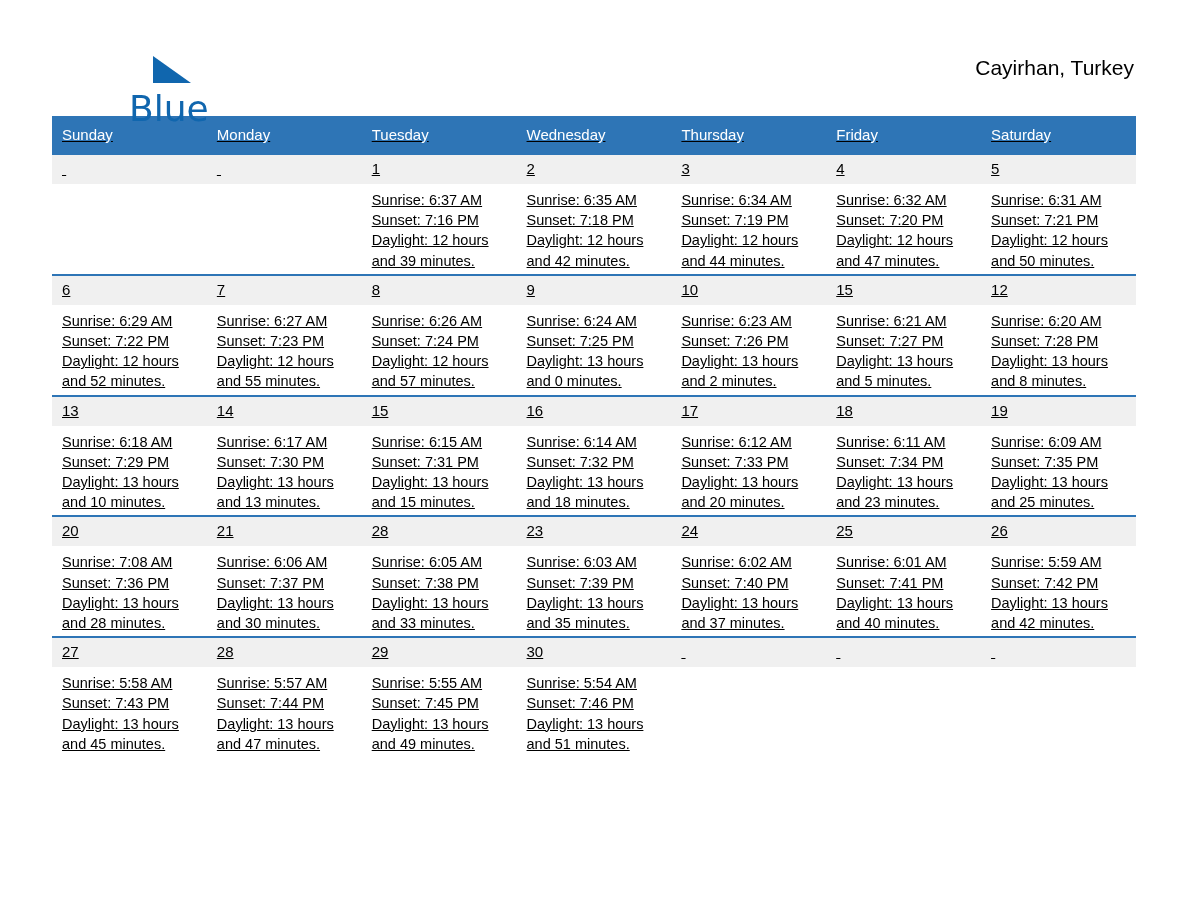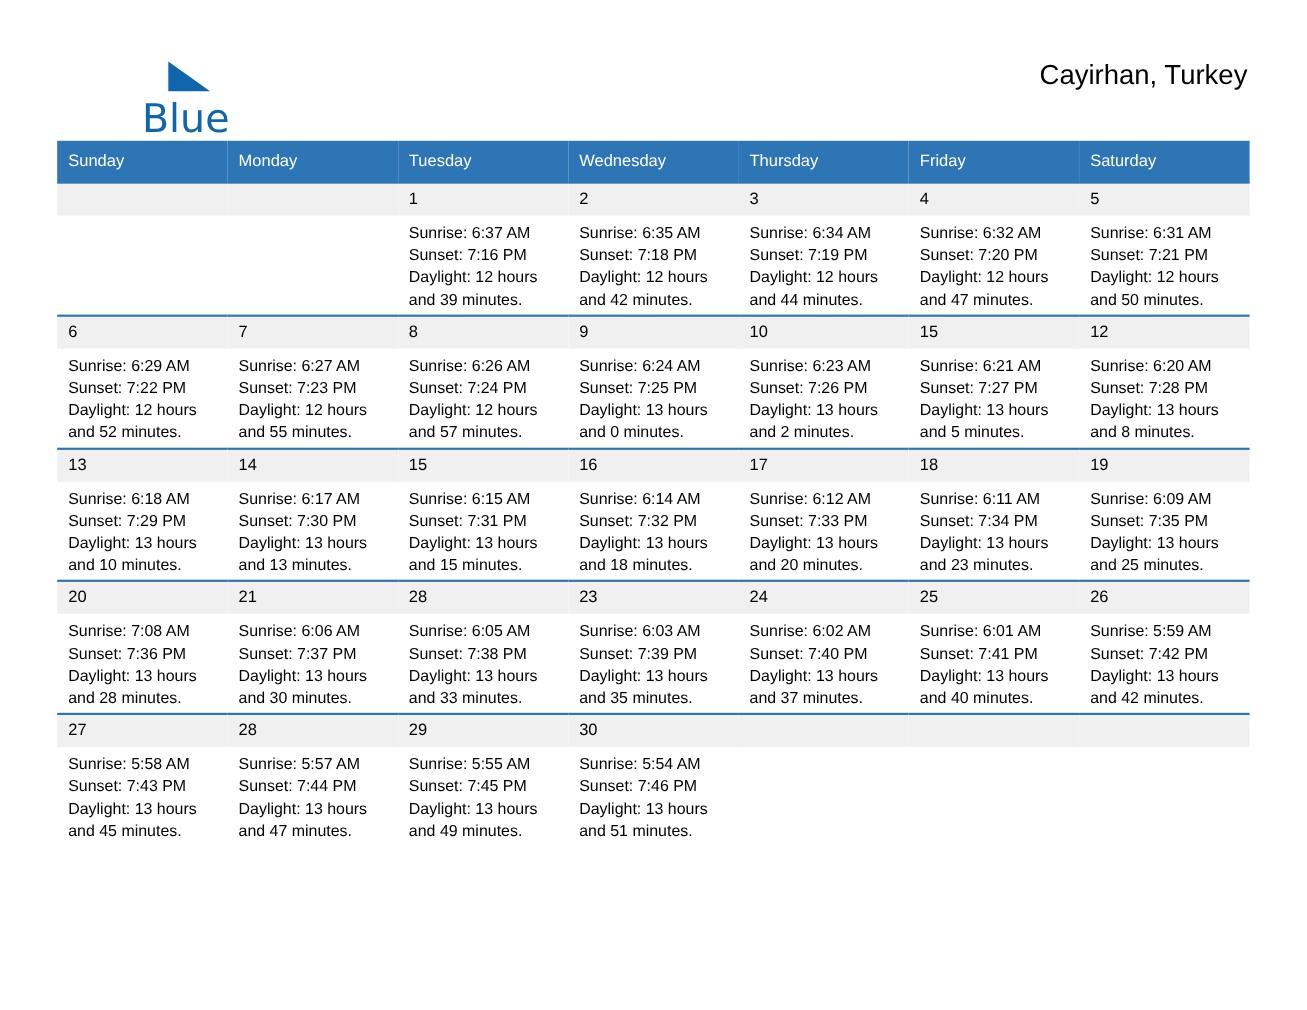--- a/index.html
+++ b/index.html
@@ -70,33 +70,34 @@
     padding-right: 2px;
   }
   .month-title {
     font-size: 41px;
     font-weight: 400;
     line-height: 50px;
     color: #000;
     letter-spacing: -0.2px;
   }
   .location-title {
-    font-size: 25px;
+    font-size: 21px;
     font-weight: 400;
     line-height: 30px;
     margin-top: 9px;
     color: #000;
   }
 
   
   .calendar {
     width: 1084px;
     border-collapse: collapse;
     table-layout: fixed;
-    margin-top: 16px;
+    margin-top: 4px;
+    text-decoration: underline;
   }
   .calendar th {
     background: #2e75b6;
     color: #ffffff;
     font-size: 15px;
     font-weight: 400;
     text-align: left;
     padding: 8px 0 9px 10px;
     height: 20px;
     box-sizing: content-box;

